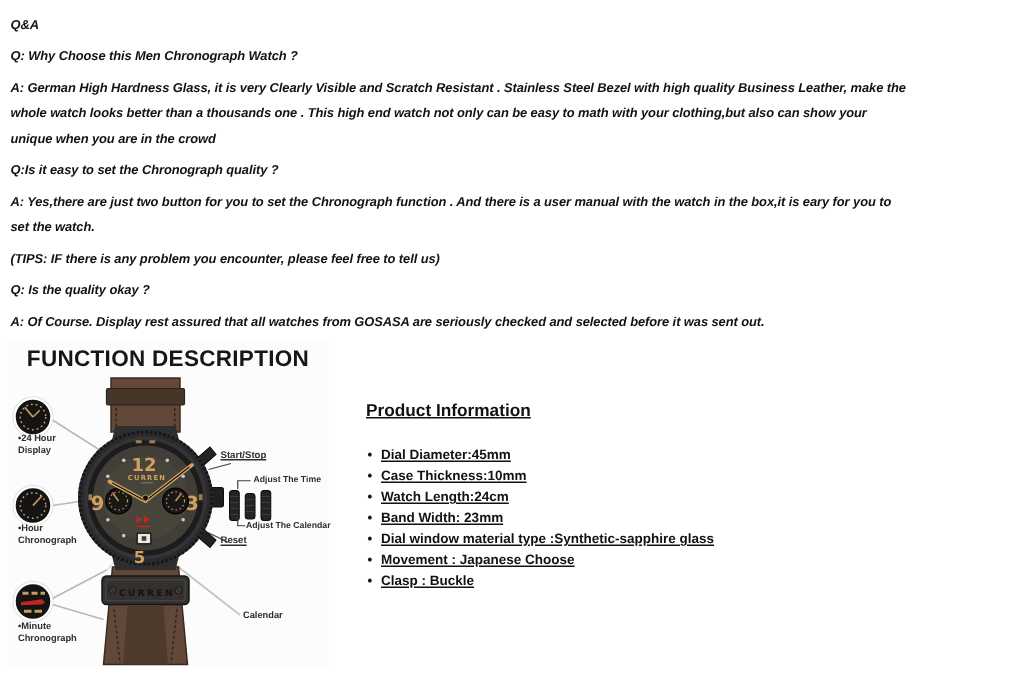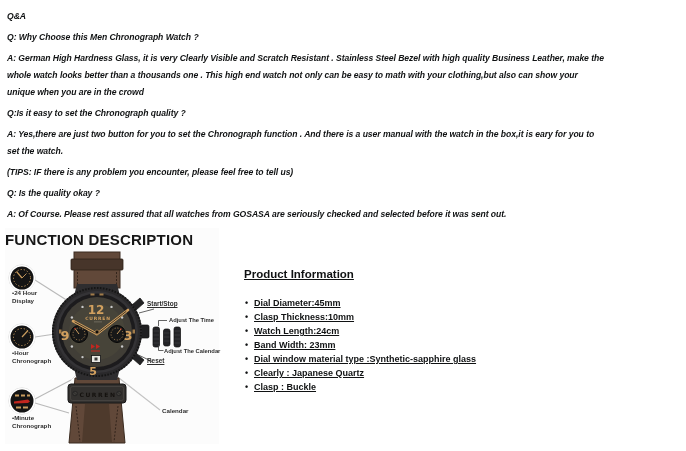--- a/index.html
+++ b/index.html
@@ -14,21 +14,21 @@
     white-space:pre-line;color:#101213;font-style:italic;
   }
   
   .bottom{display:flex;margin-top:5px;}
   
   .func{
     position:relative;width:214px;height:216px;margin:0 0 0 5px;
     background:#fcfcfc;flex:none;
   }
   .func-title{
-    position:absolute;top:3px;left:0;width:100%;text-align:left;
+    position:absolute;top:3px;left:0;width:100%;text-align:center;
     font-size:15px;letter-spacing:0.2px;color:#161616;font-weight:700;
   }
   .func svg{position:absolute;top:0;left:0;}
   .flabel{
     position:absolute;font-size:6.2px;line-height:7.5px;font-weight:600;
     color:#2e2e2e;white-space:pre-line;letter-spacing:0;
   }
   .flabel.nw{white-space:nowrap;font-size:5.8px;}
   .flabel.u{text-decoration:underline;white-space:nowrap;font-size:6.4px;}
   
@@ -48,21 +48,21 @@
   <p>Q&amp;A</p>
   <p>Q: Why Choose this Men Chronograph Watch ?</p>
   <p>A: German High Hardness Glass, it is very Clearly Visible and Scratch Resistant . Stainless Steel Bezel with high quality Business Leather, make the
 whole watch looks better than a thousands one . This high end watch not only can be easy to math with your clothing,but also can show your
 unique when you are in the crowd</p>
   <p>Q:Is it easy to set the Chronograph quality ?</p>
   <p>A: Yes,there are just two button for you to set the Chronograph function . And there is a user manual with the watch in the box,it is eary for you to
 set the watch.</p>
   <p>(TIPS: IF there is any problem you encounter, please feel free to tell us)</p>
   <p>Q: Is the quality okay ?</p>
-  <p>A: Of Course. Please rest assured that all watches from GOSASA are seriously checked and selected before it was sent out.</p>
+  <p>A: Of Course. Display rest assured that all watches from GOSASA are seriously checked and selected before it was sent out.</p>
 </div>
 
 <div class="bottom">
 
   <figure class="func">
     <svg width="214" height="216" viewBox="0 0 214 216">
 
       <g stroke="#b9b9b9" stroke-width="1.1" fill="none">
         <line x1="30" y1="52" x2="63" y2="73"></line>
         <line x1="30" y1="109" x2="50" y2="106"></line>
@@ -224,22 +224,22 @@
     <div class="flabel nw" style="left:164px;top:89px;">Adjust The Time</div>
     <div class="flabel nw" style="left:159px;top:119.5px;">Adjust The Calendar</div>
     <div class="flabel u" style="left:142px;top:129px;">Reset</div>
     <div class="flabel" style="left:157px;top:179px;">Calendar</div>
   </figure>
 
   <div class="pinfo">
     <h3>Product Information</h3>
     <ul>
       <li>Dial Diameter:45mm</li>
-      <li>Clasp Thickness:10mm</li>
+      <li>Case Thickness:10mm</li>
       <li>Watch Length:24cm</li>
       <li>Band Width: 23mm</li>
       <li>Dial window material type :Synthetic-sapphire glass</li>
-      <li>Clearly : Japanese Quartz</li>
+      <li>Movement : Japanese Choose</li>
       <li>Clasp : Buckle</li>
     </ul>
   </div>
 
 </div>
 
 </body></html>

